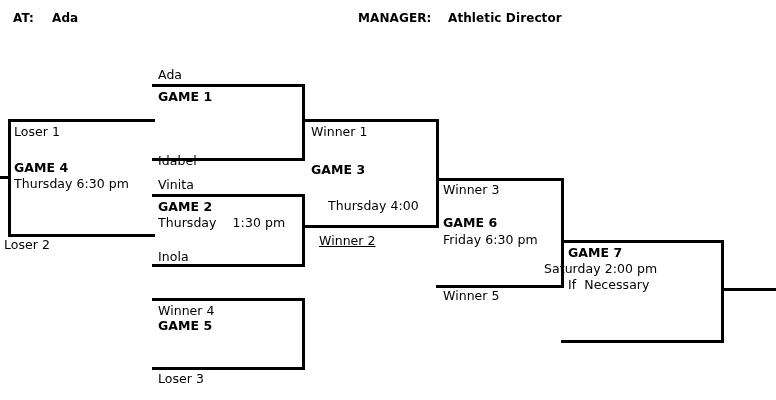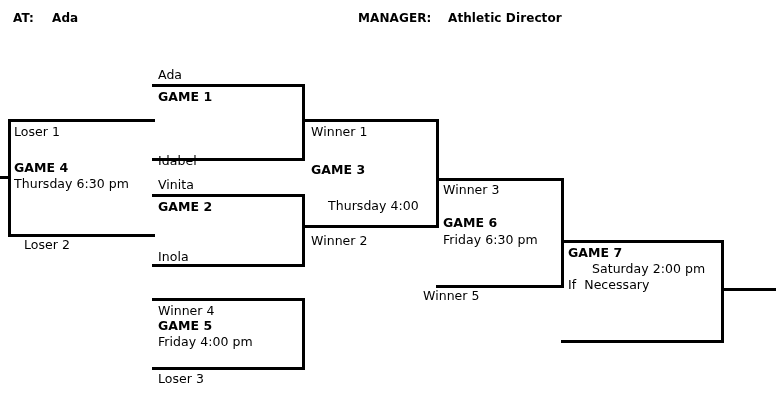--- a/index.html
+++ b/index.html
@@ -64,59 +64,59 @@
   <div class="edge v" style="left:302px; top:84px;  height:77px;"></div>
   <div class="edge h" style="left:152px; top:158px; width:153px;"></div>
   <div class="lbl b" style="left:158px; top:89px;">GAME 1</div>
   <div class="lbl" style="left:158px; top:143px;margin-top:10px;">Idabel</div>
 
   <div class="lbl" style="left:158px; top:177px;text-align:right;">Vinita</div>
   <div class="edge h" style="left:152px; top:194px; width:153px;"></div>
   <div class="edge v" style="left:302px; top:194px; height:73px;"></div>
   <div class="edge h" style="left:152px; top:264px; width:153px;"></div>
   <div class="lbl b" style="left:158px; top:199px;">GAME 2</div>
+  <div class="lbl" style="left:158px; top:215px;">Thursday    1:30 pm</div>
   <div class="lbl" style="left:158px; top:249px;">Inola</div>
 
   <div class="edge h" style="left:8px;   top:119px; width:147px;"></div>
   <div class="edge v" style="left:8px;   top:119px; height:118px;"></div>
   <div class="edge h" style="left:8px;   top:234px; width:147px;"></div>
   <div class="lbl" style="left:14px;  top:124px;">Loser 1</div>
   <div class="lbl b" style="left:14px;  top:160px;">GAME 4</div>
   <div class="lbl" style="left:14px;  top:176px;">Thursday 6:30 pm</div>
-  <div class="lbl" style="left:24px;  top:237px;">Loser 2</div>
+  <div class="lbl" style="left:4px;  top:237px;">Loser 2</div>
 
   <div class="edge h" style="left:305px; top:119px; width:134px;"></div>
   <div class="edge v" style="left:436px; top:119px; height:109px;"></div>
   <div class="edge h" style="left:305px; top:225px; width:134px;"></div>
   <div class="lbl" style="left:311px; top:124px;">Winner 1</div>
   <div class="lbl b" style="left:311px; top:162px;">GAME 3</div>
   <div class="lbl" style="left:328px; top:178px;margin-top:20px;">Thursday 4:00</div>
-  <div class="lbl" style="left:311px; top:233px;">Winner 2</div>
+  <div class="lbl" style="left:319px; top:233px;text-decoration:underline;">Winner 2</div>
 
   <div class="edge h" style="left:152px; top:298px; width:153px;"></div>
   <div class="edge v" style="left:302px; top:298px; height:72px;"></div>
   <div class="edge h" style="left:152px; top:367px; width:153px;"></div>
   <div class="lbl" style="left:158px; top:303px;">Winner 4</div>
   <div class="lbl b" style="left:158px; top:318px;">GAME 5</div>
-  <div class="lbl" style="left:158px; top:334px;">Friday 4:00 pm</div>
   <div class="lbl" style="left:158px; top:371px;">Loser 3</div>
 
   <div class="edge h" style="left:436px; top:178px; width:128px;"></div>
   <div class="edge v" style="left:561px; top:178px; height:110px;"></div>
   <div class="edge h" style="left:436px; top:285px; width:128px;"></div>
   <div class="lbl" style="left:443px; top:182px;">Winner 3</div>
   <div class="lbl b" style="left:443px; top:215px;text-align:right;">GAME 6</div>
   <div class="lbl" style="left:443px; top:232px;">Friday 6:30 pm</div>
-  <div class="lbl" style="left:423px; top:288px;text-align:right;">Winner 5</div>
+  <div class="lbl" style="left:443px; top:288px;text-align:right;">Winner 5</div>
 
   <div class="edge h" style="left:561px; top:240px; width:163px;"></div>
   <div class="edge v" style="left:721px; top:240px; height:103px;"></div>
   <div class="edge h" style="left:561px; top:340px; width:163px;"></div>
   <div class="lbl b" style="left:568px; top:245px;">GAME 7</div>
-  <div class="lbl" style="left:592px; top:261px;text-align:right;">Saturday 2:00 pm</div>
+  <div class="lbl" style="left:544px; top:261px;text-align:right;">Saturday 2:00 pm</div>
   <div class="lbl" style="left:568px; top:277px;">If  Necessary</div>
 
   <div class="edge h" style="left:0px;   top:176px; width:10px;"></div>
   <div class="edge h" style="left:143px; top:119px; width:12px;"></div>
   <div class="edge h" style="left:143px; top:234px; width:12px;"></div>
   <div class="edge h" style="left:721px; top:288px; width:55px;"></div>
 
 </div>
 
 </body></html>

